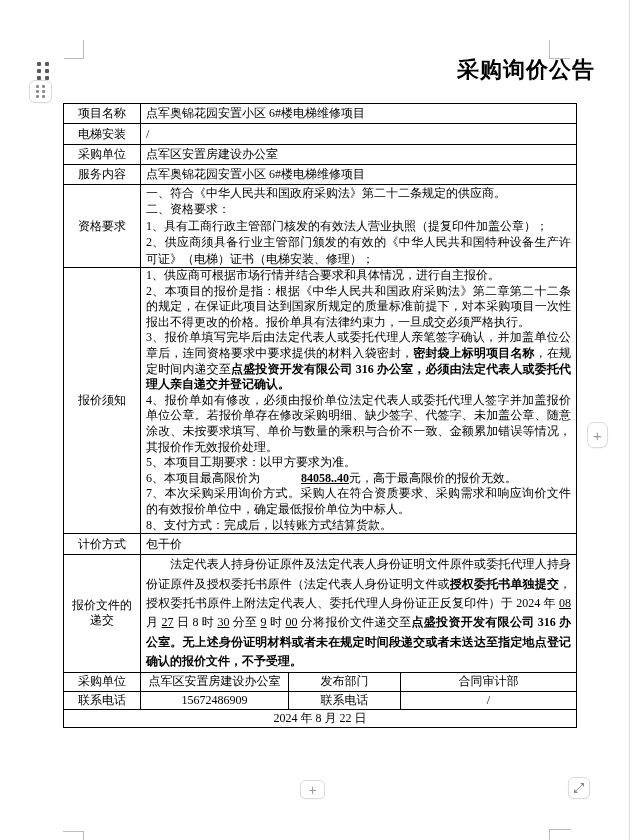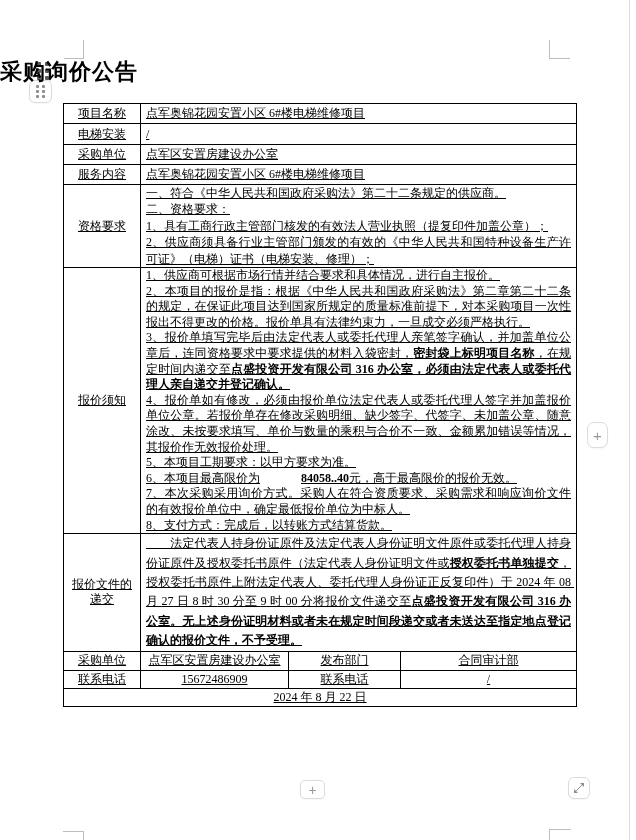--- a/index.html
+++ b/index.html
@@ -1,26 +1,26 @@
 <!DOCTYPE html>
 <html><head>
 <meta charset="utf-8">
 <style>
   html,body{margin:0;padding:0;background:#ffffff;}
   .canvas{
     position:relative;width:636px;height:840px;background:#ffffff;
     font-family:"Liberation Serif","DejaVu Serif",serif;color:#000;overflow:hidden;
   }
   .page-title{
-    position:absolute;top:59px;left:0;width:595px;text-align:left;
-    font-size:22px;font-weight:bold;line-height:26px;letter-spacing:1px;
+    position:absolute;top:59px;left:0;width:595px;text-align:right;
+    font-size:22px;font-weight:bold;line-height:26px;letter-spacing:1px;font-family:Liberation Mono, monospace;
   }
   table.doc{
     position:absolute;left:63px;top:103px;width:513px;
-    border-collapse:collapse;table-layout:fixed;font-size:12px;text-decoration:underline;
+    border-collapse:collapse;table-layout:fixed;font-size:12px;
   }
   table.doc td{
     border:1px solid #000;padding:0 5px;vertical-align:middle;
     overflow:hidden;box-sizing:border-box;
   }
   td.lbl{text-align:center;padding:0 2px;line-height:15px;}
   td.val{text-align:left;white-space:pre-wrap;text-align:justify;}
   tr.h20{height:20px}
   tr.h21{height:21px}
   tr.h50{height:50px}
@@ -140,20 +140,24 @@
       <td class="lbl">报价须知</td>
       <td class="val lh15" colspan="3"><span>1、供应商可根据市场行情并结合要求和具体情况，进行自主报价。
 2、本项目的报价是指：根据《中华人民共和国政府采购法》第二章第二十二条的规定，在保证此项目达到国家所规定的质量标准前提下，对本采购项目一次性报出不得更改的价格。报价单具有法律约束力，一旦成交必须严格执行。
 3、报价单填写完毕后由法定代表人或委托代理人亲笔签字确认，并加盖单位公章后，连同资格要求中要求提供的材料入袋密封，</span><span style="font-weight: bold; margin-top: 24px;">密封袋上标明项目名称</span><span>，在规定时间内递交至</span><span style="font-weight: bold;">点盛投资开发有限公司 316 办公室，必须由法定代表人或委托代理人亲自递交并登记确认。</span><span>
 4、报价单如有修改，必须由报价单位法定代表人或委托代理人签字并加盖报价单位公章。若报价单存在修改采购明细、缺少签字、代签字、未加盖公章、随意涂改、未按要求填写、单价与数量的乘积与合价不一致、金额累加错误等情况，其报价作无效报价处理。
 5、本项目工期要求：以甲方要求为准。
 6、本项目最高限价为</span><span style="font-weight: bold; text-decoration: underline; padding-left: 41px;">84058..40</span><span>元，高于最高限价的报价无效。
 7、本次采购采用询价方式。采购人在符合资质要求、采购需求和响应询价文件的有效报价单位中，确定最低报价单位为中标人。
 8、支付方式：完成后，以转账方式结算货款。</span></td>
     </tr>
+    <tr class="h21">
+      <td class="lbl">计价方式</td>
+      <td class="val" colspan="3">包干价</td>
+    </tr>
     <tr class="h97">
       <td class="lbl">报价文件的递交</td>
       <td class="val lh19" colspan="3"><span>　　法定代表人持身份证原件及法定代表人身份证明文件原件或委托代理人持身份证原件及授权委托书原件（法定代表人身份证明文件或</span><span style="font-weight: bold;">授权委托书单独提交</span><span>，授权委托书原件上附法定代表人、委托代理人身份证正反复印件）于 2024 年 </span><span style="text-decoration: underline;">08</span><span> 月 </span><span style="text-decoration: underline;">27</span><span> 日 8 时 </span><span style="text-decoration: underline;">30</span><span> 分至 </span><span style="text-decoration: underline;">9</span><span> 时 </span><span style="text-decoration: underline;">00</span><span> 分将报价文件递交至</span><span style="font-weight: bold;">点盛投资开发有限公司 316 办公室。无上述身份证明材料或者未在规定时间段递交或者未送达至指定地点登记确认的报价文件，不予受理。</span></td>
     </tr>
     <tr class="h19">
       <td class="lbl">采购单位</td>
       <td class="center">点军区安置房建设办公室</td>
       <td class="center">发布部门</td>
       <td class="center">合同审计部</td>
     </tr>

